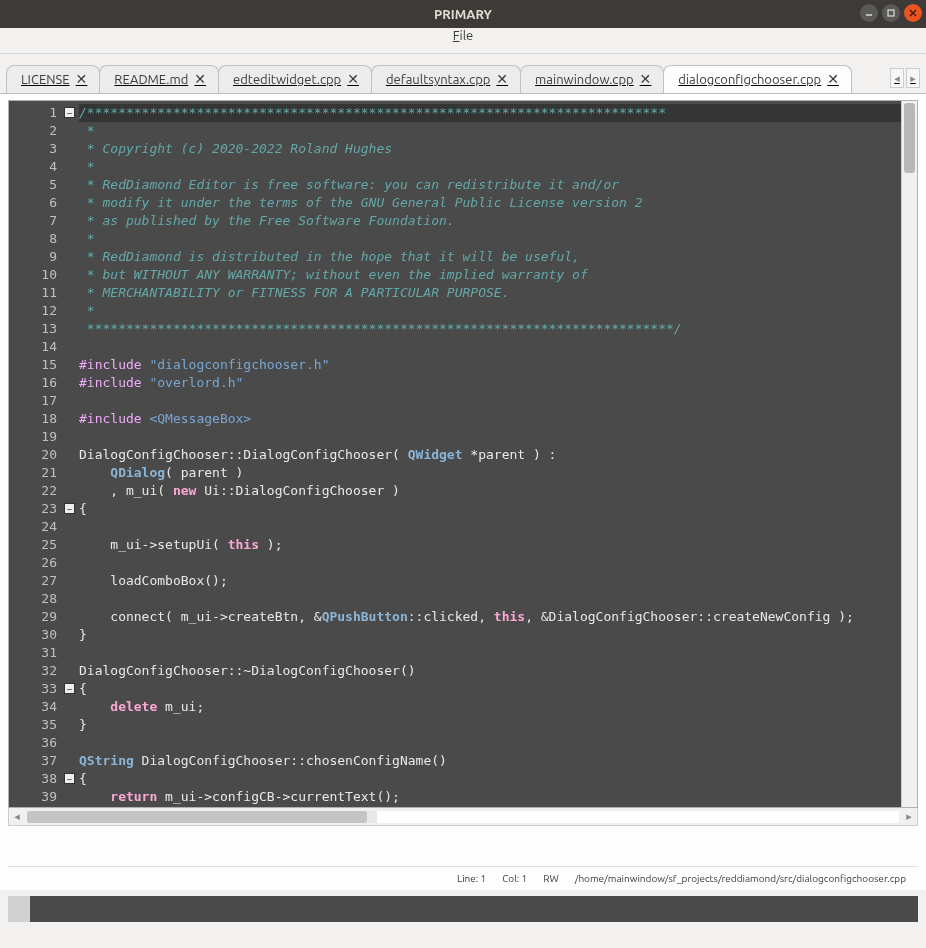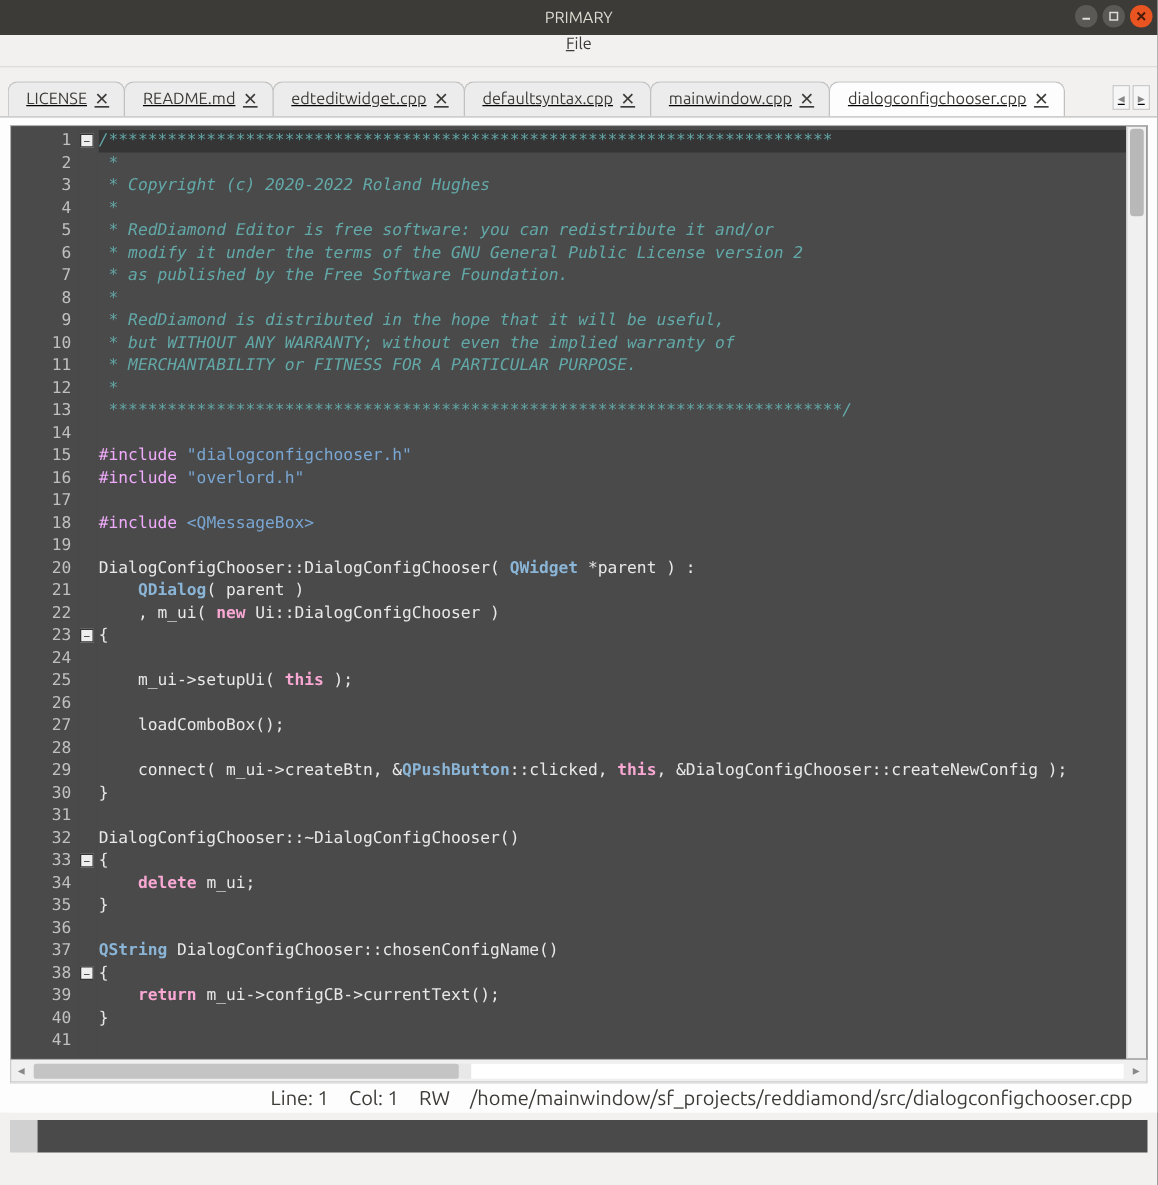--- a/index.html
+++ b/index.html
@@ -11,21 +11,21 @@
     overflow: hidden;
     font-size: 13px;
   }
   .titlebar {
     background: #3c3b37;
     height: 28px;
     display: flex;
     align-items: center;
     justify-content: center;
     color: #dfdbd2;
-    font-weight: normal;
+    font-weight: bold;
     position: relative;
     font-size: 13px;
   }
   .win-controls {
     position: absolute;
     right: 4px;
     top: 4px;
     display: flex;
     gap: 4px;
   }
@@ -187,24 +187,25 @@
   .hscroll .thumb1 { position:absolute; left:0; width:340px; top:0;bottom:0; background:#c4c4c4; border-radius:2px; }
   .hscroll .thumb2 { position:absolute; left:350px; right:0; top:0;bottom:0; background:#fff; }
 
   .statusbar {
     height: 24px;
     background: #fdfdfd;
     display:flex;
     align-items:center;
     justify-content:flex-end;
     padding: 0 12px;
-    font-size: 16px;
+    font-size: 10px;
     color:#3c3b37;
     gap: 16px;
     border-top:1px solid #e0e0e0;
+    margin-top:40px;
   }
 
   .cmdbar {
     margin: 6px 8px 10px 8px;
     height: 26px;
     display:flex;
     align-items:center;
   }
   .cmd-prompt {
     width: 22px; height:26px;

